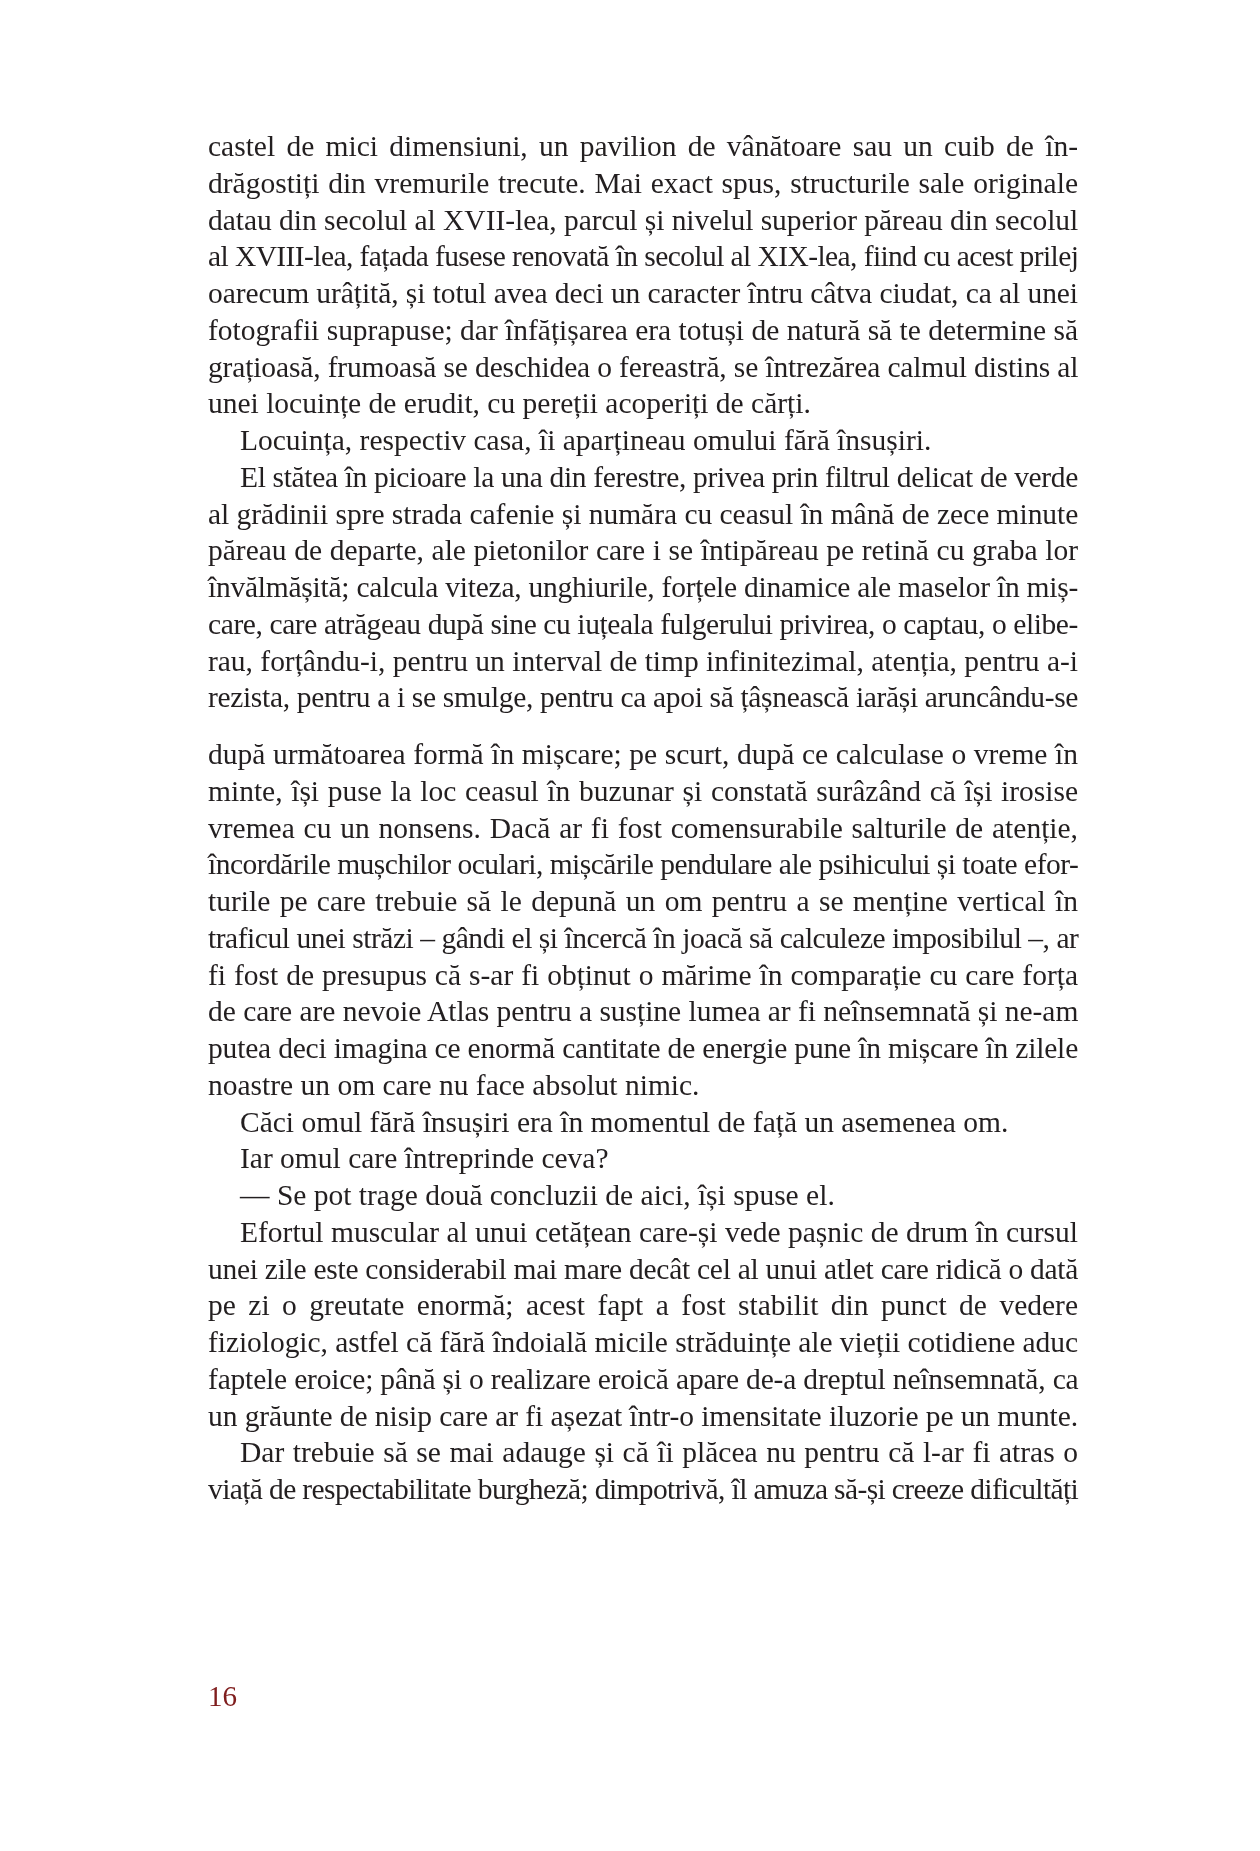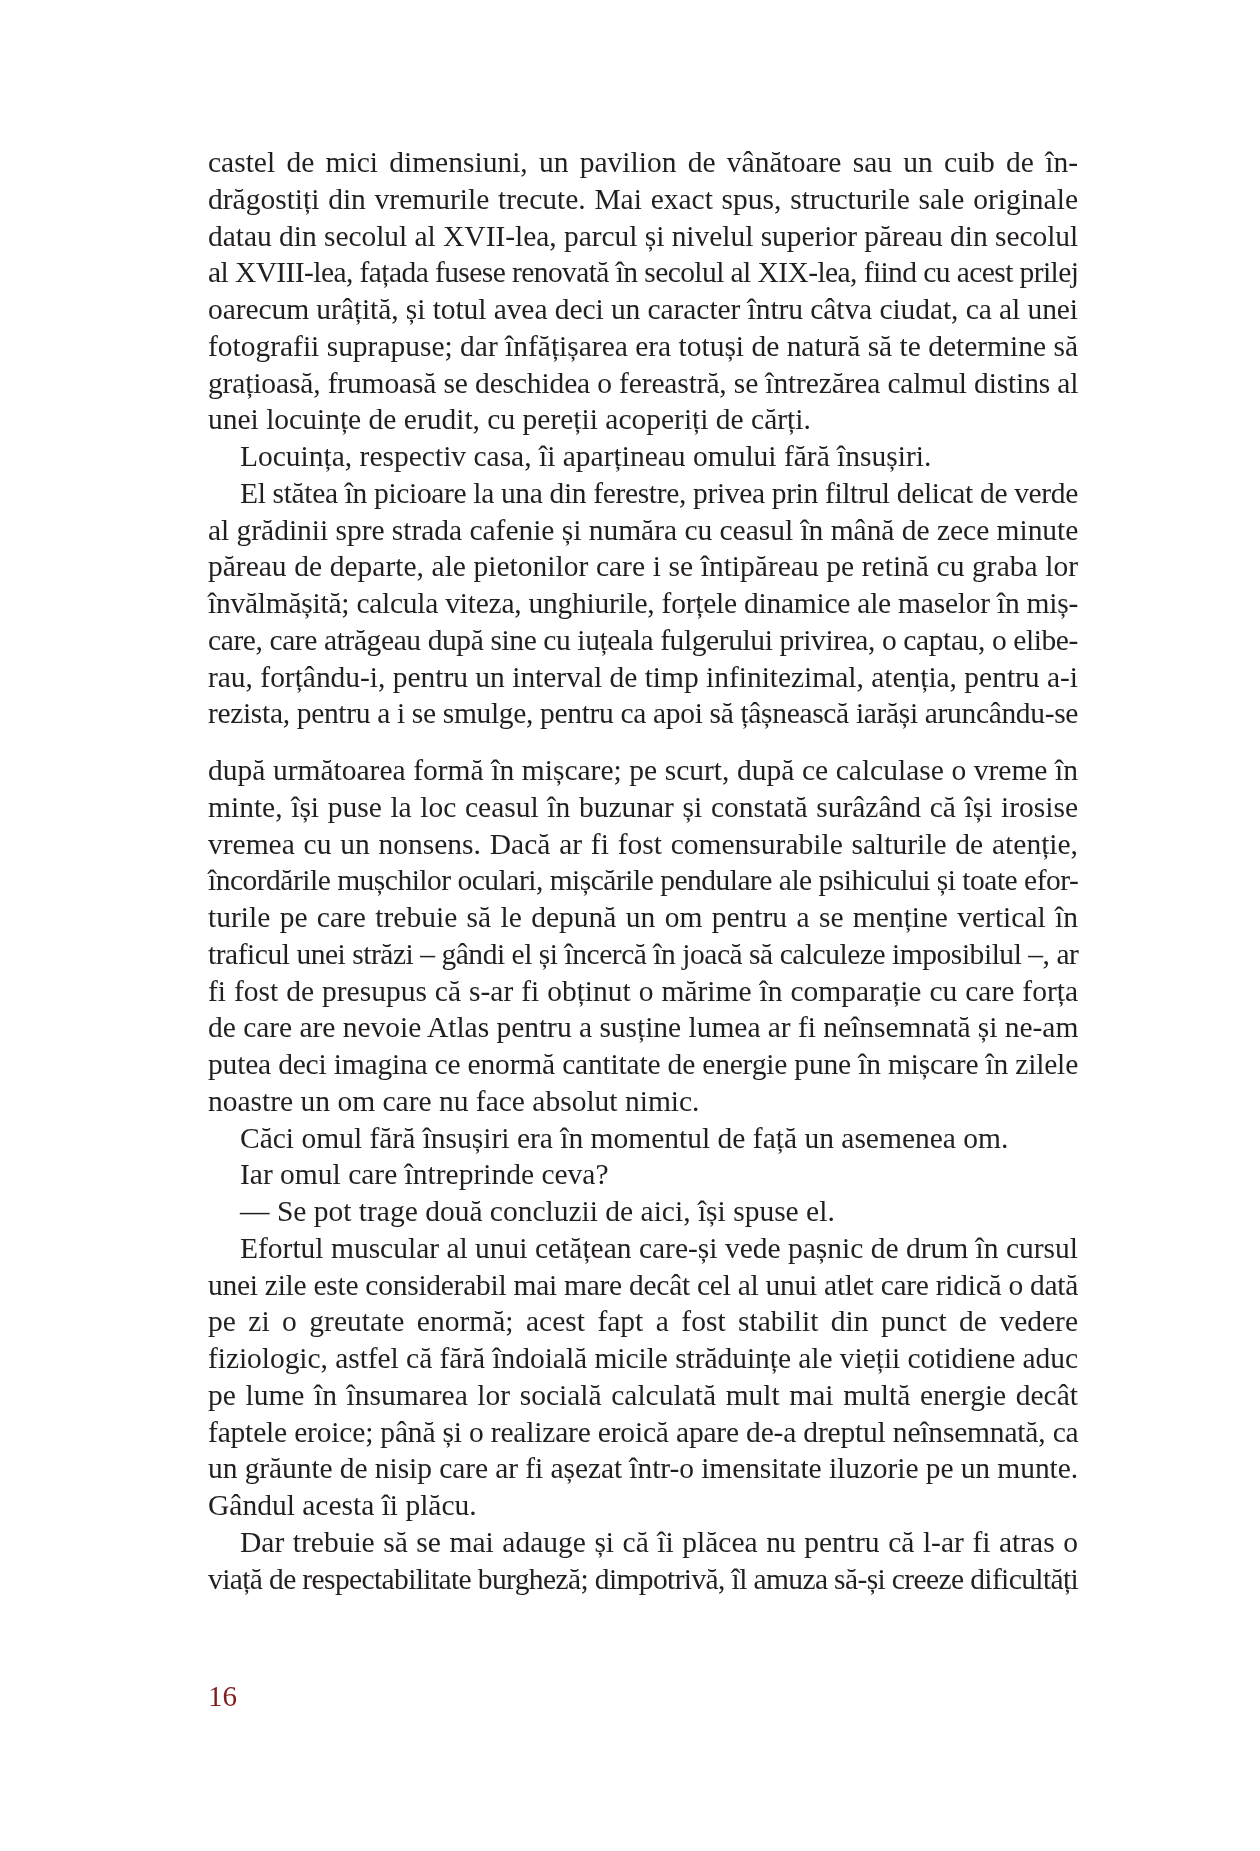--- a/index.html
+++ b/index.html
@@ -2,21 +2,21 @@
 <html><head>
 <meta charset="utf-8">
 <style>
   html, body { margin: 0; padding: 0; background: #ffffff; }
   body { width: 1260px; height: 1851px; position: relative; overflow: hidden; }
   .page {
     position: absolute; left: 0; top: 0; width: 1260px; height: 1851px;
     background: #ffffff;
   }
   .text-block {
-    position: absolute; left: 208px; top: 144px; width: 870px;
+    position: absolute; left: 208px; top: 128px; width: 870px;
     font-family: "Liberation Serif", "DejaVu Serif", serif;
     font-size: 29.5px;
     line-height: 36.75px;
     color: #231f20;
   }
   .line {
     display: block; height: 36.75px; white-space: nowrap;
     text-align: justify; text-align-last: justify;
     overflow: visible;
   }
@@ -59,21 +59,19 @@
       <span class="line" style="display: block; letter-spacing: -0.027027px;">de care are nevoie Atlas pentru a susține lumea ar fi neînsemnată și ne-am</span>
       <span class="line" style="display: block; letter-spacing: -0.186667px;">putea deci imagina ce enormă cantitate de energie pune în mișcare în zilele</span>
       <span class="line last" style="display: block;">noastre un om care nu face absolut nimic.</span>
       <span class="line indent last" style="display: block;">Căci omul fără însușiri era în momentul de față un asemenea om.</span>
       <span class="line indent last" style="display: block;">Iar omul care întreprinde ceva?</span>
       <span class="line indent last" style="display: block;">— Se pot trage două concluzii de aici, își spuse el.</span>
       <span class="line indent" style="display: block;">Efortul muscular al unui cetățean care-și vede pașnic de drum în cursul</span>
       <span class="line" style="display: block; letter-spacing: -0.265823px;">unei zile este considerabil mai mare decât cel al unui atlet care ridică o dată</span>
       <span class="line" style="display: block;">pe zi o greutate enormă; acest fapt a fost stabilit din punct de vedere</span>
       <span class="line" style="display: block; letter-spacing: -0.0506329px;">fiziologic, astfel că fără îndoială micile străduințe ale vieții cotidiene aduc</span>
-      <span class="line" style="display: block;">pe lume în însumarea lor socială calculată mult mai multă energie decât</span>
       <span class="line" style="display: block; letter-spacing: -0.181818px;">faptele eroice; până și o realizare eroică apare de-a dreptul neînsemnată, ca</span>
       <span class="line" style="display: block; letter-spacing: -0.0779221px;">un grăunte de nisip care ar fi așezat într-o imensitate iluzorie pe un munte.</span>
-      <span class="line last" style="display: block;">Gândul acesta îi plăcu.</span>
       <span class="line indent" style="display: block;">Dar trebuie să se mai adauge și că îi plăcea nu pentru că l-ar fi atras o</span>
       <span class="line" style="display: block; letter-spacing: -0.617284px;">viață de respectabilitate burgheză; dimpotrivă, îl amuza să-și creeze dificultăți</span>
     </div>
   <div class="page-number">16</div>
 </div>
 
 </body></html>

